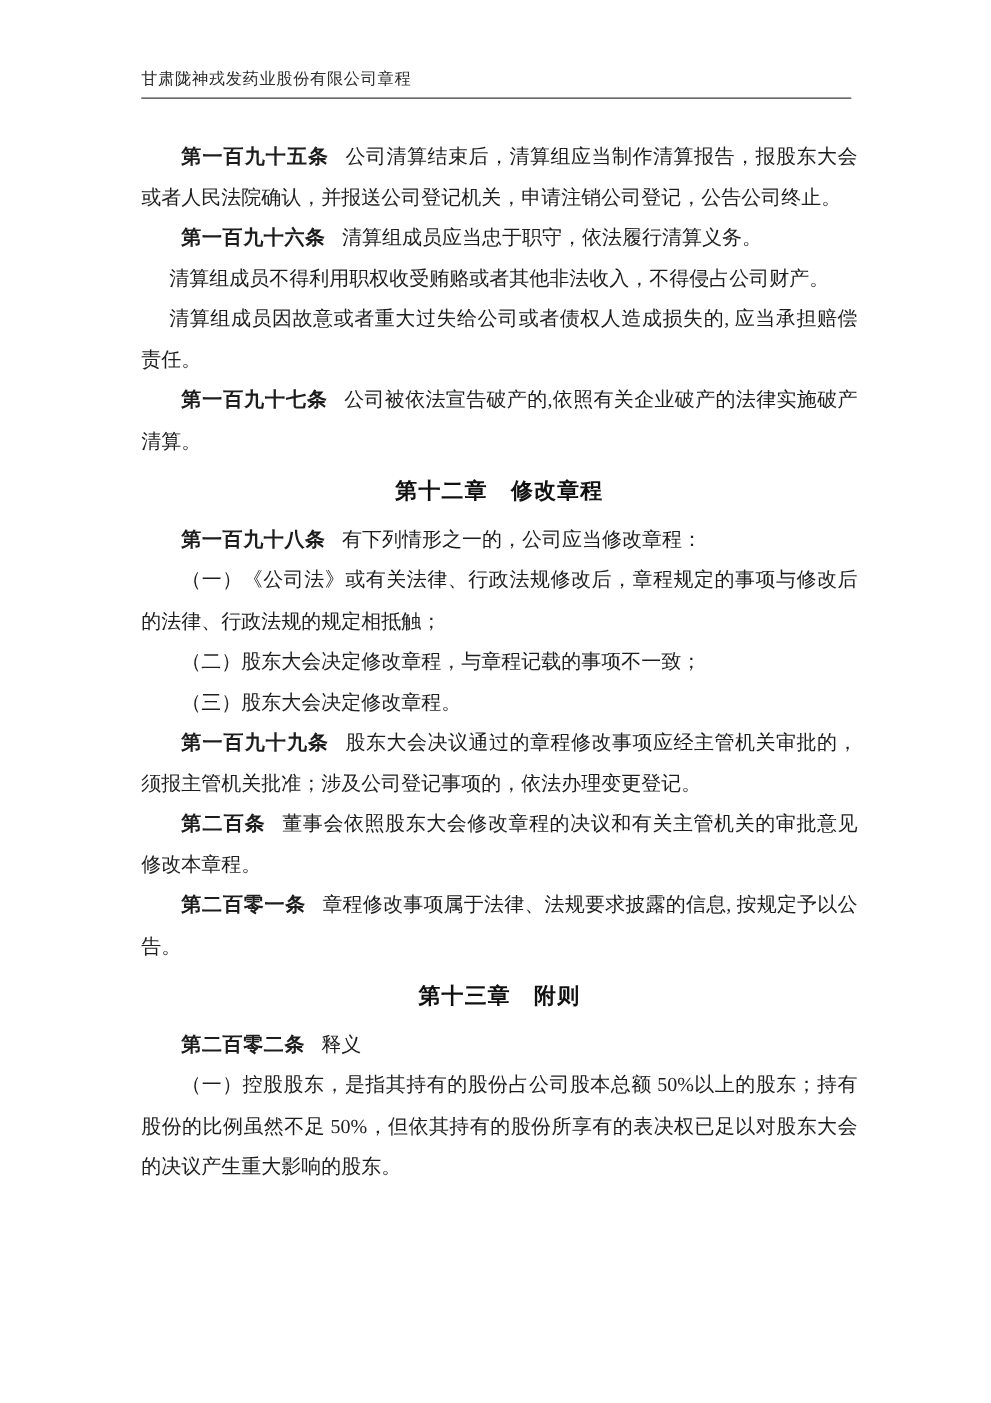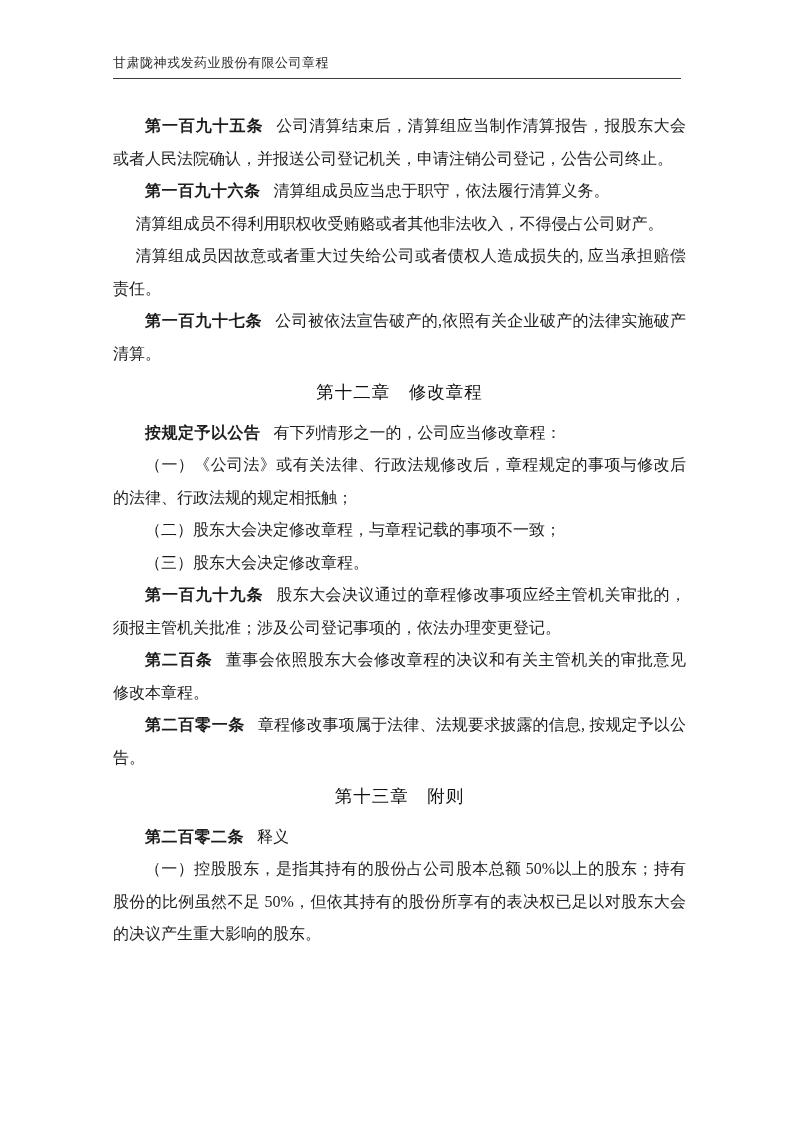--- a/index.html
+++ b/index.html
@@ -49,21 +49,21 @@
     font-weight: bold;
     margin-right: 13px;
     letter-spacing: 0.5px;
   }
   .chapter {
     margin: 6px 0 8px 0;
     text-align: center;
     text-indent: 0;
     font-family: "Liberation Sans", "DejaVu Sans", sans-serif;
     font-size: 17.5px;
-    font-weight: normal;
+    font-weight: bold;
     line-height: 32.5px;
     letter-spacing: 1px;
     color: #111111;
   }
   .footer {
     position: absolute;
     left: 0;
     right: 0;
     top: 1037px;
     text-align: center;
@@ -80,21 +80,21 @@
     <span>甘肃陇神戎发药业股份有限公司章程</span>
   </div>
 
   <div class="doc-body" id="doc-body">
       <p class=""><b class="article-label">第一百九十五条</b>公司清算结束后，清算组应当制作清算报告，报股东大会或者人民法院确认，并报送公司登记机关，申请注销公司登记，公告公司终止。</p>
       <p class=""><b class="article-label">第一百九十六条</b>清算组成员应当忠于职守，依法履行清算义务。</p>
       <p class="cont">清算组成员不得利用职权收受贿赂或者其他非法收入，不得侵占公司财产。</p>
       <p class="cont">清算组成员因故意或者重大过失给公司或者债权人造成损失的, 应当承担赔偿责任。</p>
       <p class=""><b class="article-label">第一百九十七条</b>公司被依法宣告破产的,依照有关企业破产的法律实施破产清算。</p>
       <h2 class="chapter">第十二章　修改章程</h2>
-      <p class=""><b class="article-label">按规定予以公告</b>有下列情形之一的，公司应当修改章程：</p>
+      <p class=""><b class="article-label">第一百九十八条</b>有下列情形之一的，公司应当修改章程：</p>
       <p class="">（一）《公司法》或有关法律、行政法规修改后，章程规定的事项与修改后的法律、行政法规的规定相抵触；</p>
       <p class="">（二）股东大会决定修改章程，与章程记载的事项不一致；</p>
       <p class="">（三）股东大会决定修改章程。</p>
       <p class=""><b class="article-label">第一百九十九条</b>股东大会决议通过的章程修改事项应经主管机关审批的，须报主管机关批准；涉及公司登记事项的，依法办理变更登记。</p>
       <p class=""><b class="article-label">第二百条</b>董事会依照股东大会修改章程的决议和有关主管机关的审批意见修改本章程。</p>
       <p class=""><b class="article-label">第二百零一条</b>章程修改事项属于法律、法规要求披露的信息, 按规定予以公告。</p>
       <h2 class="chapter">第十三章　附则</h2>
       <p class=""><b class="article-label">第二百零二条</b>释义</p>
       <p class="">（一）控股股东，是指其持有的股份占公司股本总额 50%以上的股东；持有股份的比例虽然不足 50%，但依其持有的股份所享有的表决权已足以对股东大会的决议产生重大影响的股东。</p>
     </div>

